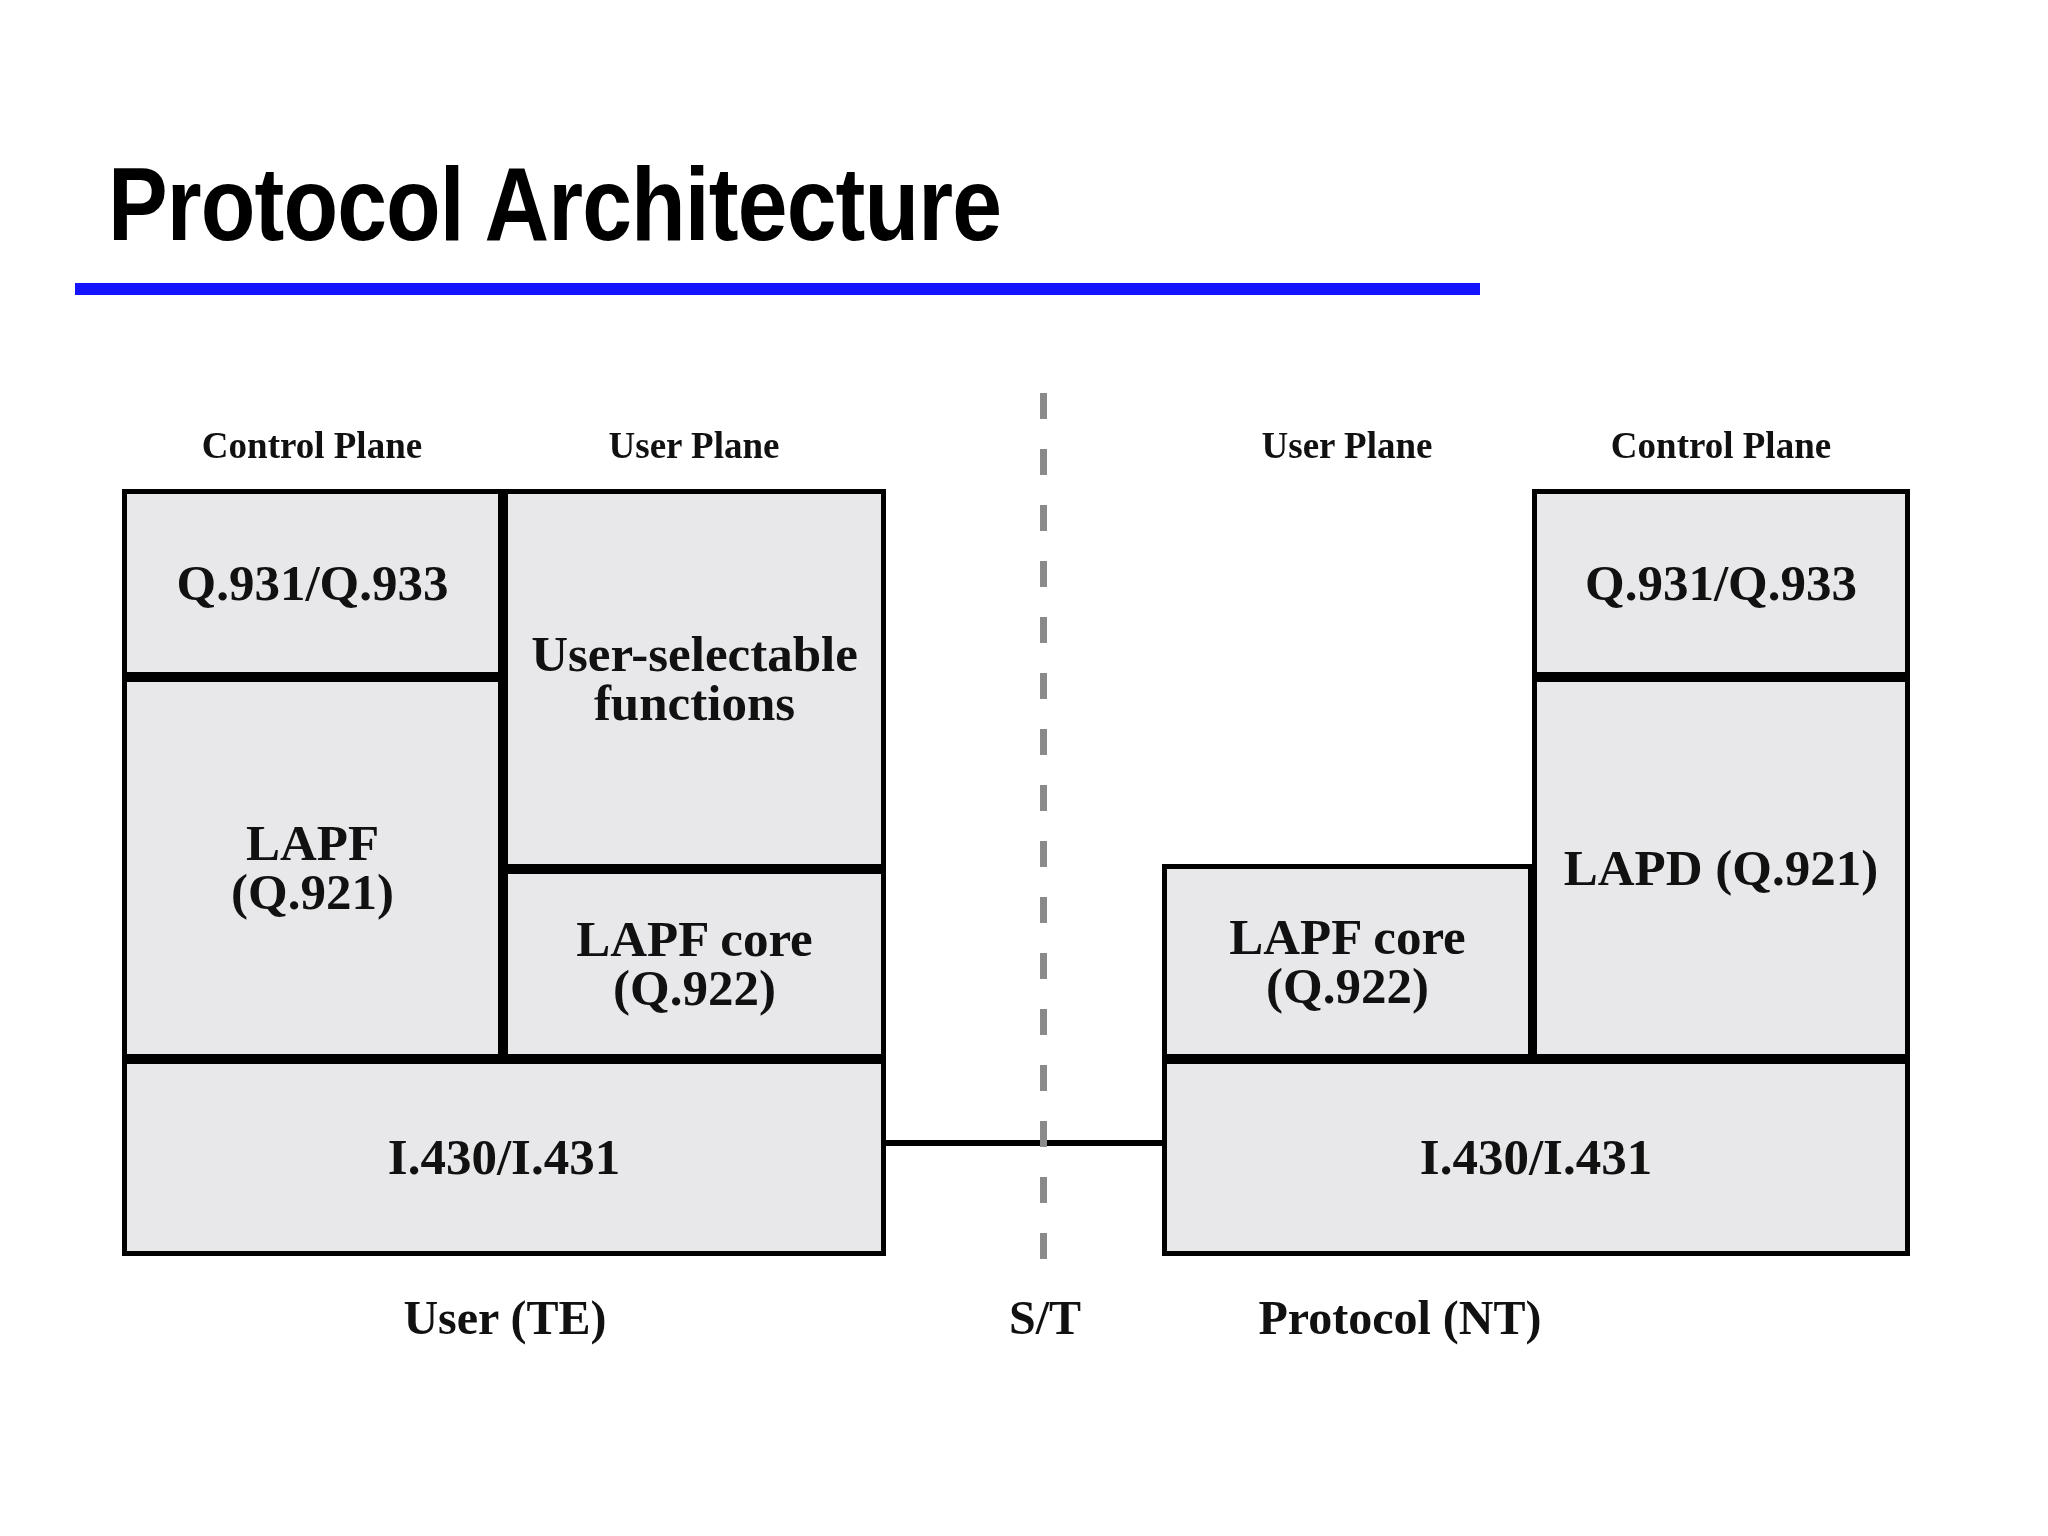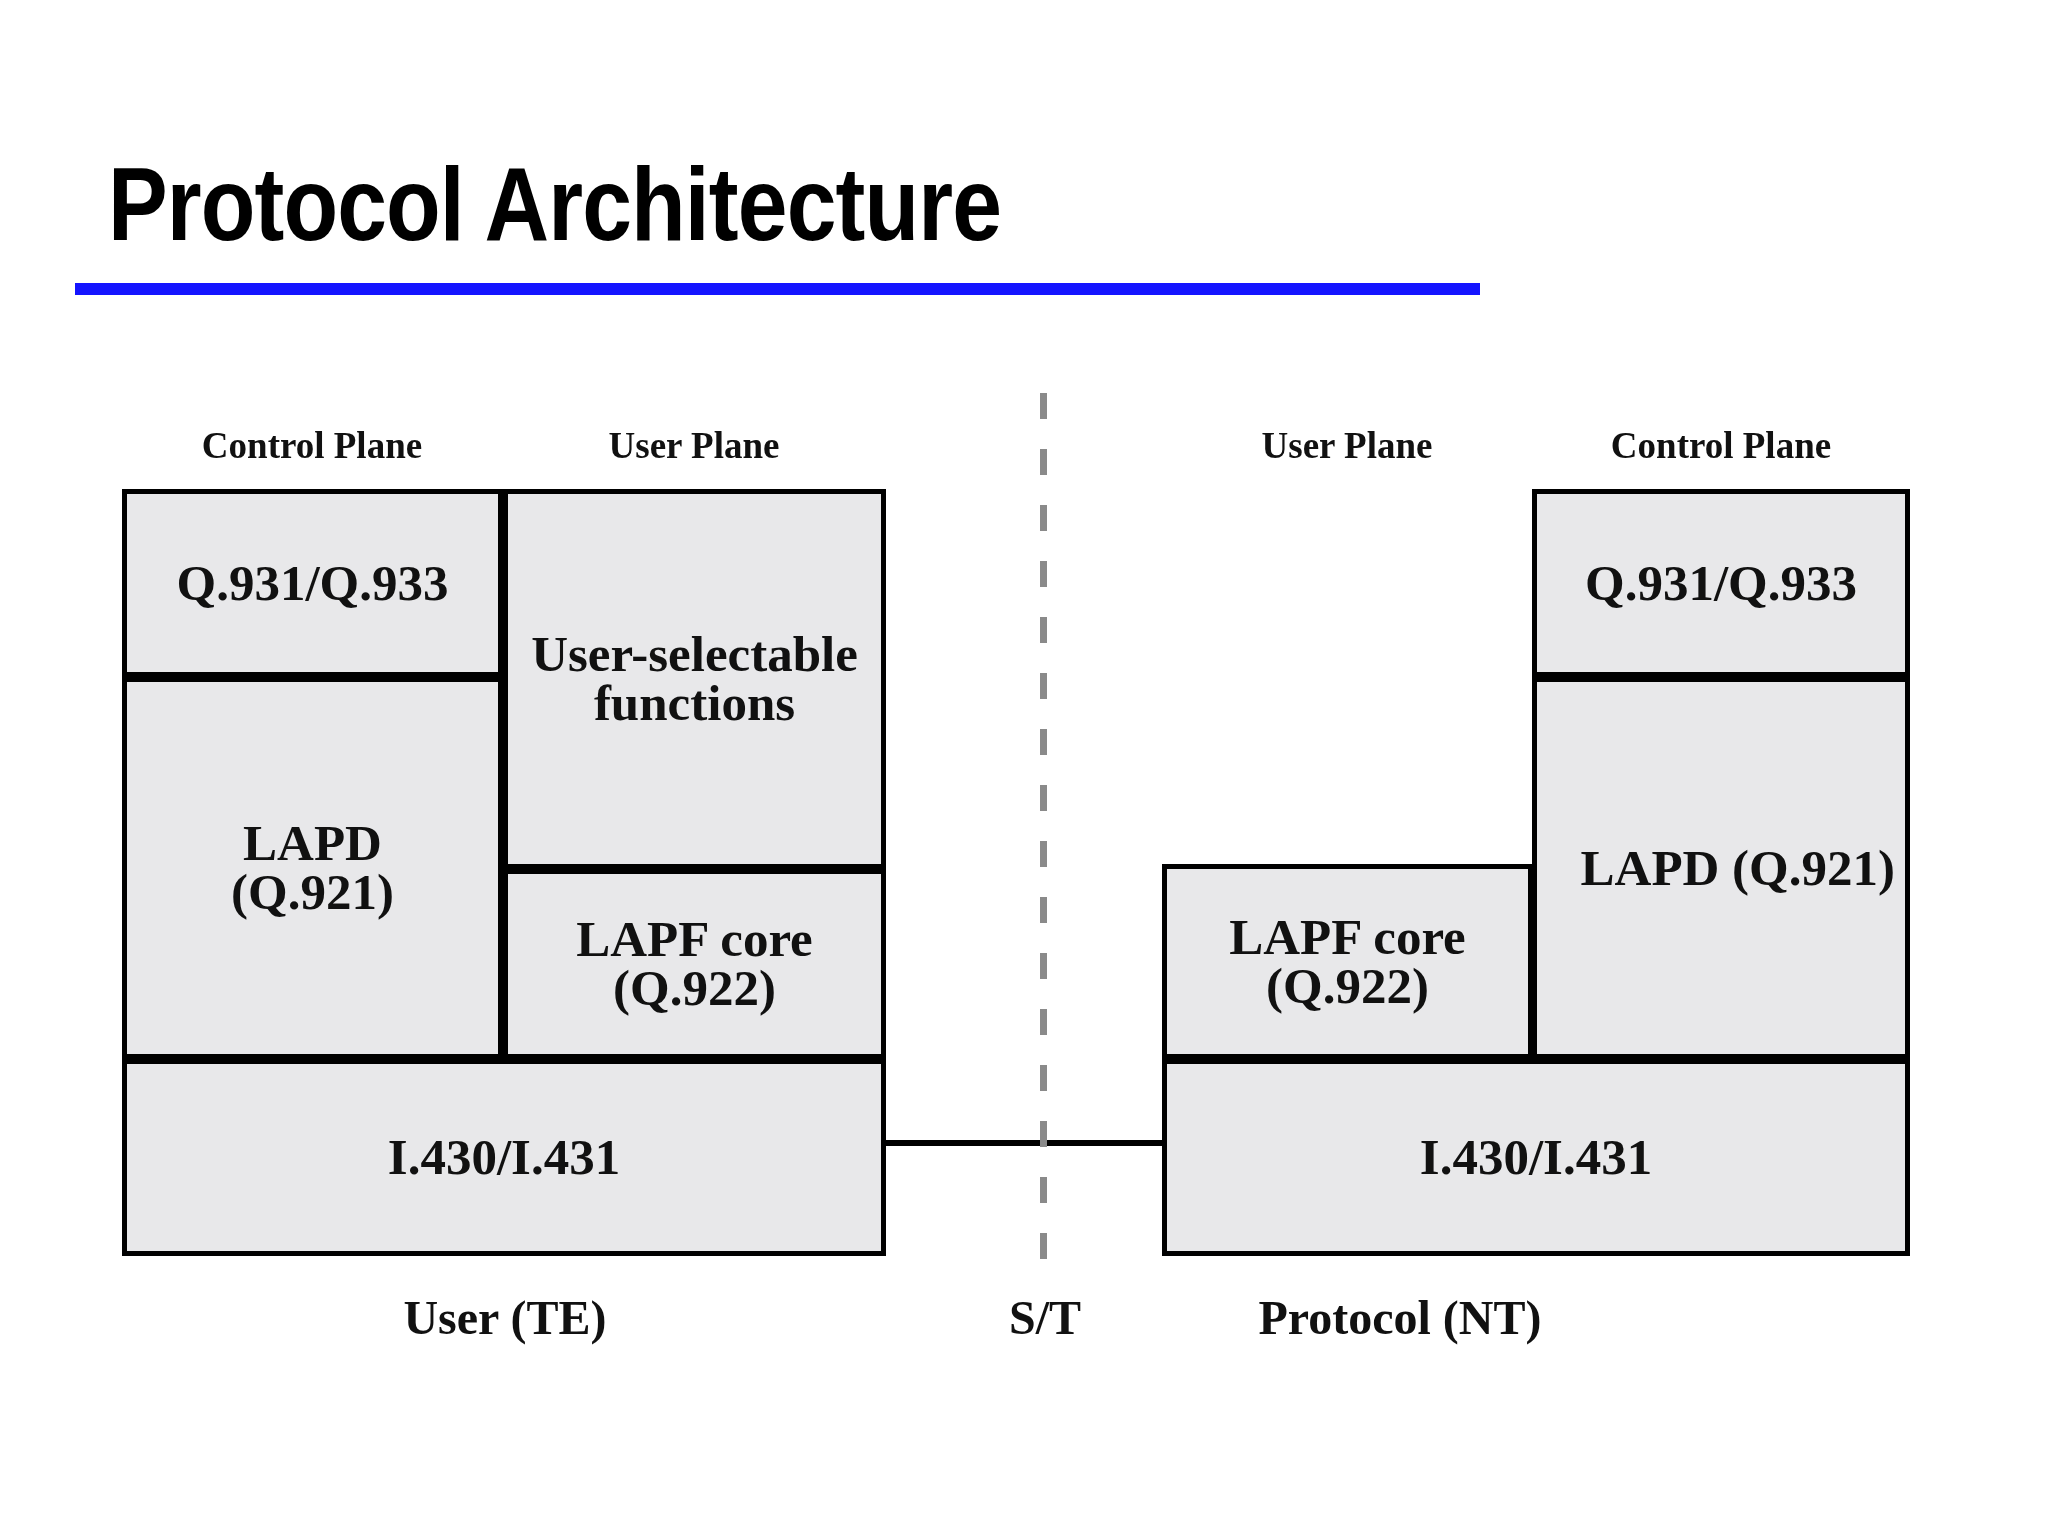--- a/index.html
+++ b/index.html
@@ -128,21 +128,21 @@
   <div class="plane-label" style="left:1532px; top:424px; width:378px;">Control Plane</div>
 
   <div class="pbox" style="left:122px; top:489px; width:381px; height:188px;">
     <div class="lines">
       <span>Q.931/Q.933</span>
     </div>
   </div>
 
   <div class="pbox" style="left:122px; top:677px; width:381px; height:382px;">
     <div class="lines">
-      <div>LAPD</div>
+      <div>LAPF</div>
       <div>(Q.921)</div>
     </div>
   </div>
 
   <div class="pbox" style="left:503px; top:489px; width:383px; height:380px;">
     <div class="lines">
       <div>User-selectable</div>
       <div>functions</div>
     </div>
   </div>
@@ -169,21 +169,21 @@
       <div>(Q.922)</div>
     </div>
   </div>
 
   <div class="pbox" style="left:1532px; top:489px; width:378px; height:188px;">
     <div class="lines">
       <span>Q.931/Q.933</span>
     </div>
   </div>
 
-  <div class="pbox" style="left:1532px; top:677px; width:378px; height:382px;text-align:right;">
+  <div class="pbox" style="left:1532px; top:677px; width:378px; height:382px;">
     <div class="lines">
       <span>LAPD (Q.921)</span>
     </div>
   </div>
 
   <div class="pbox" style="left:1162px; top:1059px; width:748px; height:197px;">
     <div class="lines">
       <span>I.430/I.431</span>
     </div>
   </div>

